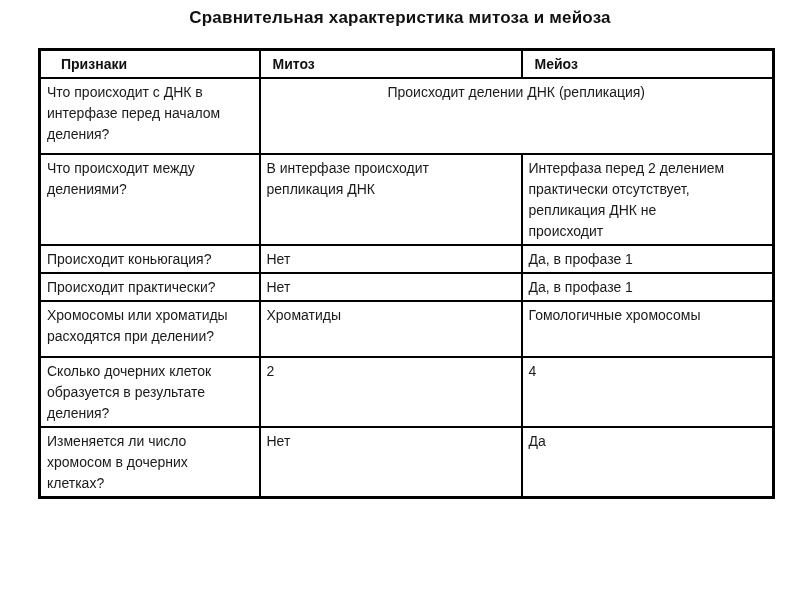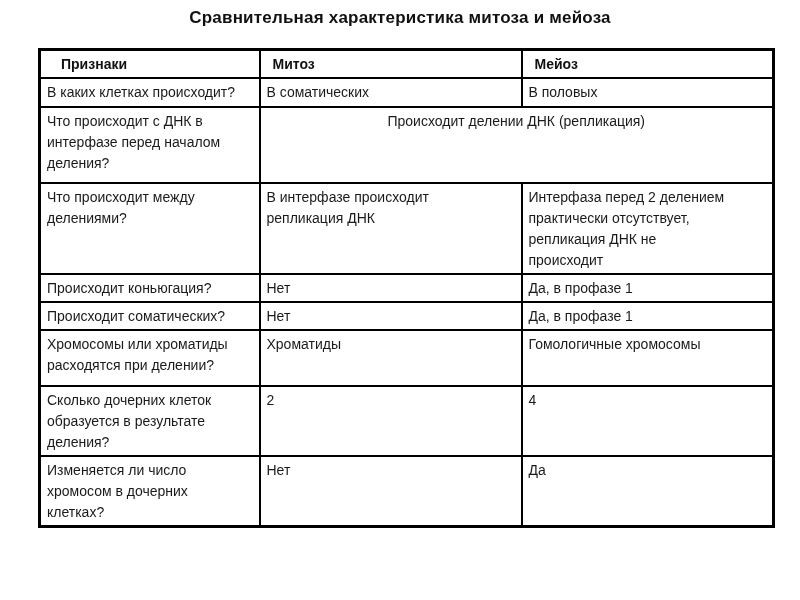--- a/index.html
+++ b/index.html
@@ -66,25 +66,20 @@
         <col class="c2">
         <col class="c3">
     </colgroup>
     <tbody>
       <tr style="height:28px">
         <th class="th-first">Признаки</th>
         <th>Митоз</th>
         <th>Мейоз</th>
       </tr>
 
-      <tr style="height:29px">
-        <td>В каких клетках происходит?</td>
-        <td>В соматических</td>
-        <td>В половых</td>
-      </tr>
 
 
 
       <tr style="height:76px">
         <td>Что происходит с ДНК в
 интерфазе перед началом
 деления?</td>
         <td class="merged" colspan="2">Происходит делении ДНК (репликация)</td>
       </tr>
 
@@ -99,21 +94,21 @@
 происходит</td>
       </tr>
 
       <tr style="height:28px">
         <td>Происходит коньюгация?</td>
         <td>Нет</td>
         <td>Да, в профазе 1</td>
       </tr>
 
       <tr style="height:28px">
-        <td>Происходит соматических?</td>
+        <td>Происходит практически?</td>
         <td>Нет</td>
         <td>Да, в профазе 1</td>
       </tr>
 
       <tr style="height:56px">
         <td>Хромосомы или хроматиды
 расходятся при делении?</td>
         <td>Хроматиды</td>
         <td>Гомологичные хромосомы</td>
       </tr>

